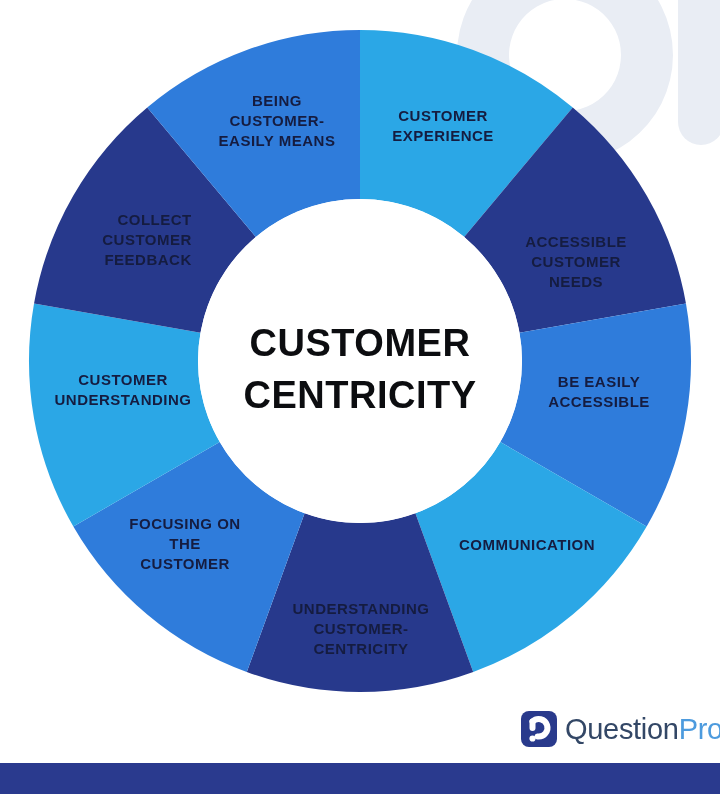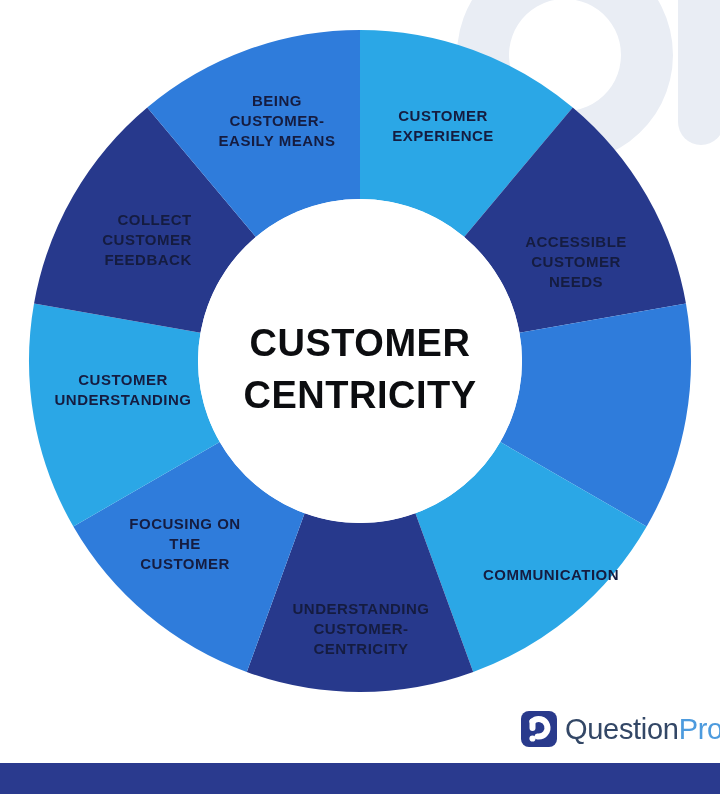--- a/index.html
+++ b/index.html
@@ -51,21 +51,23 @@
       </g>
     <circle id="wheel-center-circle" cx="360" cy="361" r="162" fill="#FFFFFF"></circle>
   </svg>
 
   <div class="labels-layer" id="wheel-labels">
       <div class="seg-label" style="left: 443px; top: 126px;">CUSTOMER
 EXPERIENCE</div>
       <div class="seg-label" style="left: 576px; top: 262px;">ACCESSIBLE
 CUSTOMER
 NEEDS</div>
-      <div class="seg-label" style="left: 527px; top: 575px; margin-left: 24px;">COMMUNICATION</div>
+      <div class="seg-label" style="left: 599px; top: 392px;">BE EASILY
+ACCESSIBLE</div>
+      <div class="seg-label" style="left: 527px; top: 545px;">COMMUNICATION</div>
       <div class="seg-label" style="left: 361px; top: 629px;">UNDERSTANDING
 CUSTOMER-
 CENTRICITY</div>
       <div class="seg-label" style="left: 185px; top: 544px;">FOCUSING ON
 THE
 CUSTOMER</div>
       <div class="seg-label" style="left: 123px; top: 390px;">CUSTOMER
 UNDERSTANDING</div>
       <div class="seg-label" style="left: 147px; top: 240px; text-align: right;">COLLECT
 CUSTOMER

